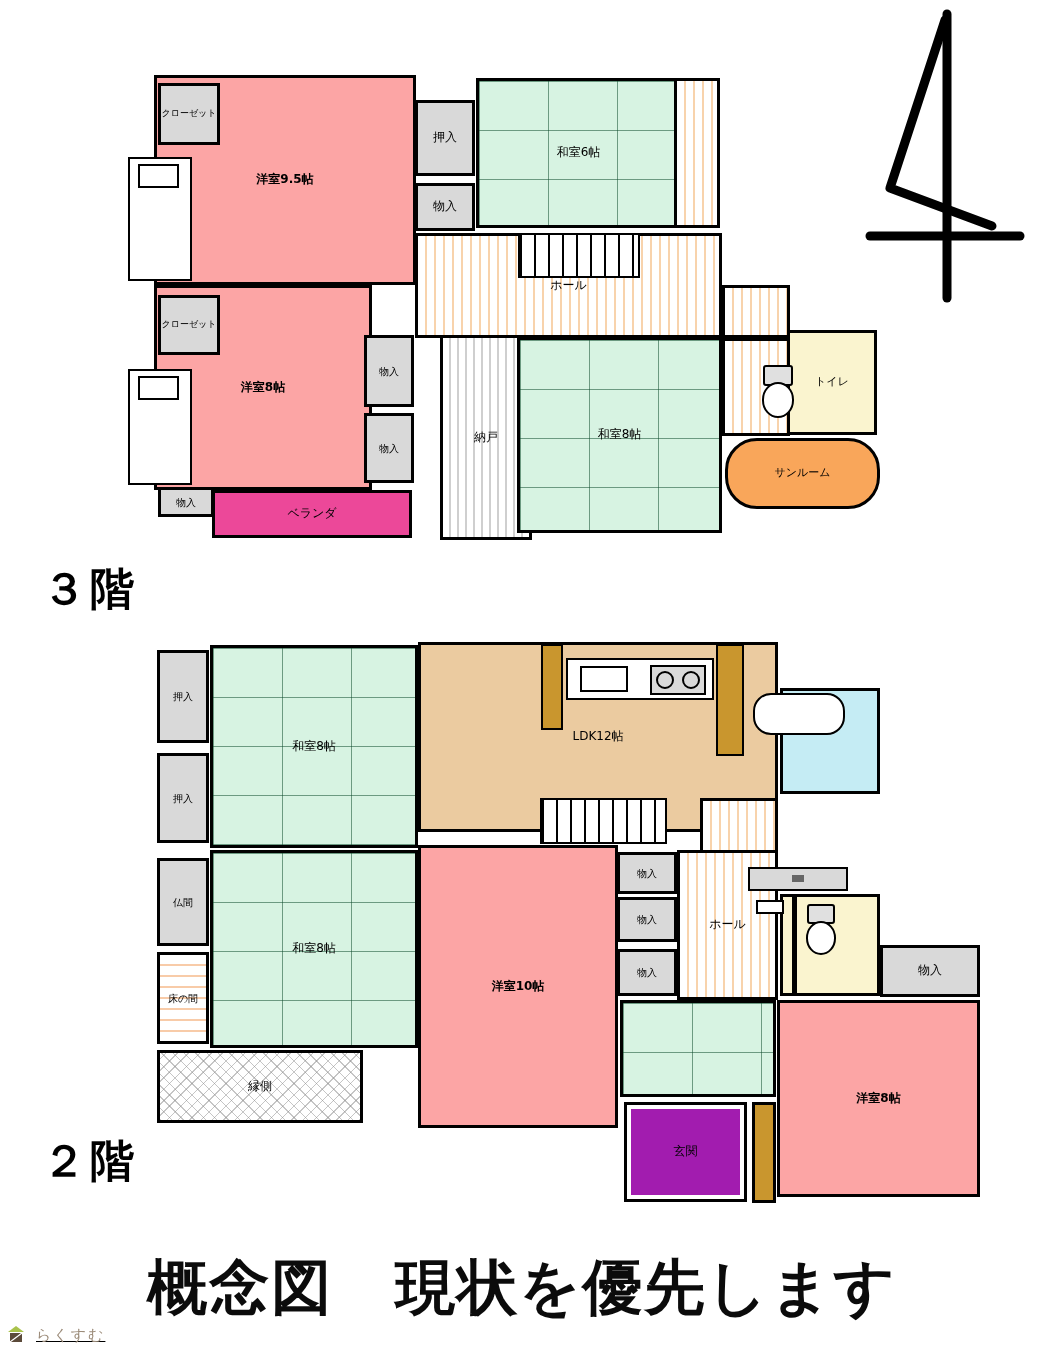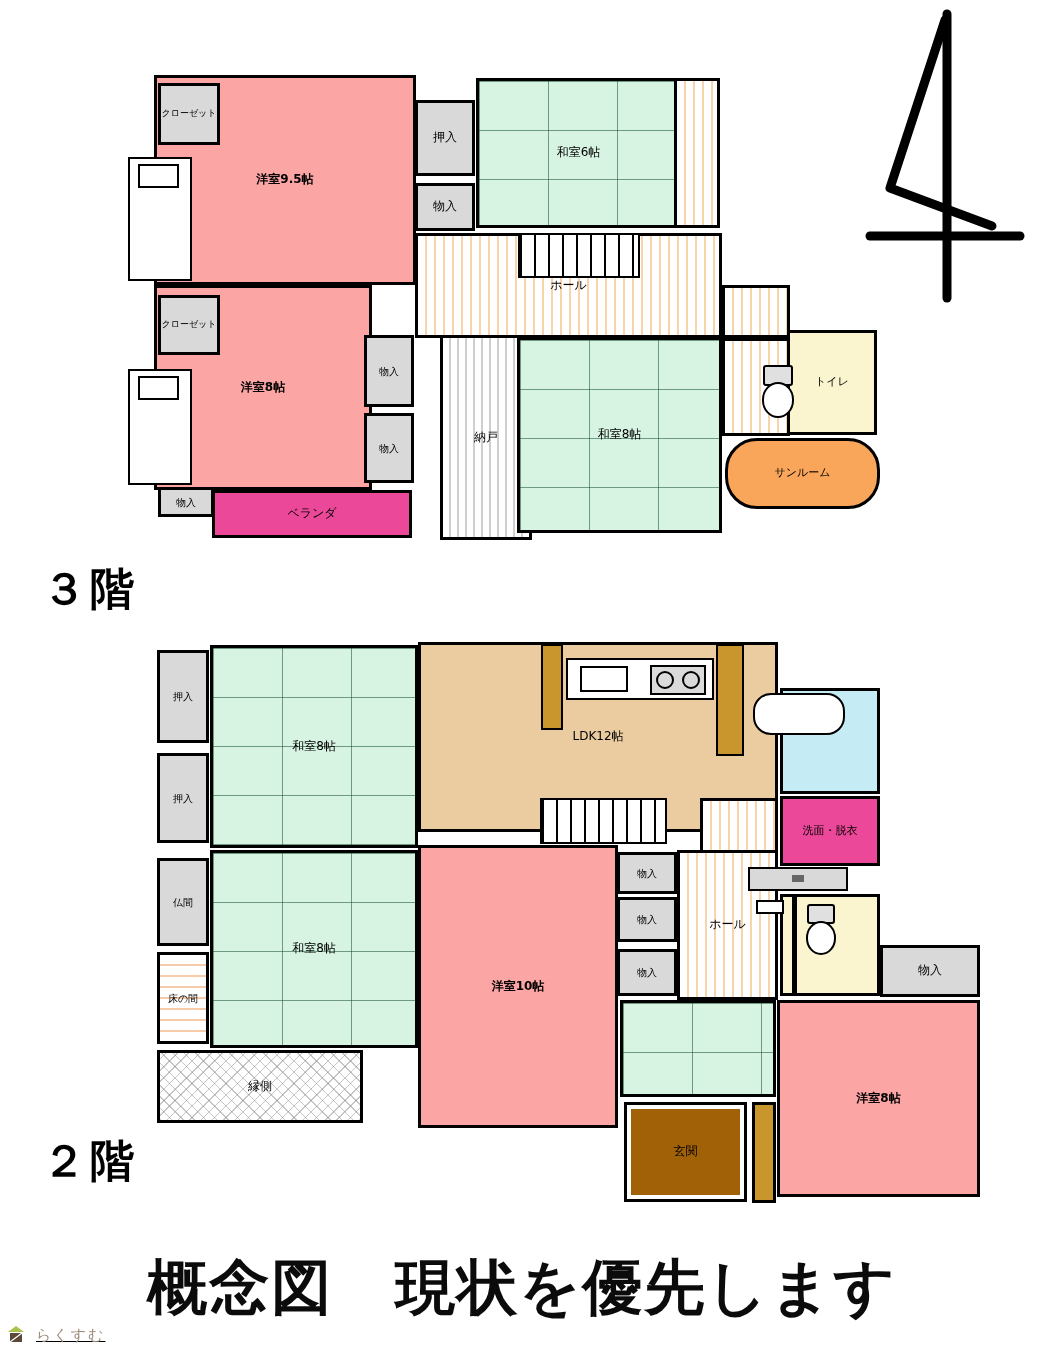--- a/index.html
+++ b/index.html
@@ -10,21 +10,21 @@
         display:flex;align-items:center;justify-content:center;overflow:visible;margin-left:32px;}
   .rlabel{font-size:12px;color:#000;white-space:nowrap;line-height:1.1;}
   .cream{background:#fca5a5;font-weight:bold;}
   .gray{background:#D9D9D9;}
   .white{background:#FFFFFF;}
   .tan{background:#EBCBA0;}
   .orange{background:#F9A65A;}
   .lblue{background:#ec4899;}
   .bathblue{background:#C5ECF4;}
   .tyellow{background:#FAF4CF;}
-  .genkan{background:#a16207;box-shadow:inset 0 0 0 4px #fff;}
+  .genkan{background:#a21caf;box-shadow:inset 0 0 0 4px #fff;}
   .brown{background:#C9962E;}
   .tatami{background-color:#D7F3E2;
      background-image:linear-gradient(rgba(20,80,50,.55) 1px,transparent 1px),
                       linear-gradient(90deg,rgba(20,80,50,.55) 1px,transparent 1px);
      background-size:69px 49px;}
   .hallstripe{background:repeating-linear-gradient(90deg,#fff 0 7px,#F8D3AC 7px 9px);}
   .nandostripe{background:repeating-linear-gradient(90deg,#fff 0 6px,#CFCFCF 6px 8px);text-align:center;}
   .tokostripe{background:repeating-linear-gradient(0deg,#fff 0 9px,#F8CBA8 9px 11px);}
   .crosshatch{background-color:#fff;
      background-image:repeating-linear-gradient(45deg,rgba(140,140,140,.5) 0 1px,transparent 1px 8px),
@@ -131,23 +131,20 @@
       <div class="room gray" style="left: 3px; top: 113px; width: 52px; height: 90px;">
         <span class="rlabel" style="font-size: 10px;">押入</span>
       </div>
       <div class="room tatami" style="left: 56px; top: 5px; width: 208px; height: 203px;">
         <span class="rlabel">和室8帖</span>
       </div>
       <div class="room tan" style="left: 264px; top: 2px; width: 360px; height: 190px;">
         <span class="rlabel">LDK12帖</span>
       </div>
       <div class="room bathblue" style="left: 626px; top: 48px; width: 100px; height: 106px;"></div>
-      <div class="room lblue" style="left: 626px; top: 156px; width: 100px; height: 70px;">
-        <span class="rlabel" style="font-size: 11px;">洗面・脱衣</span>
-      </div>
       <div class="room tyellow" style="left: 626px; top: 254px; width: 100px; height: 102px;"></div>
       <div class="room gray" style="left: 463px; top: 212px; width: 60px; height: 42px;">
         <span class="rlabel" style="font-size: 10px;">物入</span>
       </div>
       <div class="room gray" style="left: 463px; top: 257px; width: 60px; height: 45px;">
         <span class="rlabel" style="font-size: 10px;">物入</span>
       </div>
       <div class="room gray" style="left: 463px; top: 309px; width: 60px; height: 47px;">
         <span class="rlabel" style="font-size: 10px;">物入</span>
       </div>

